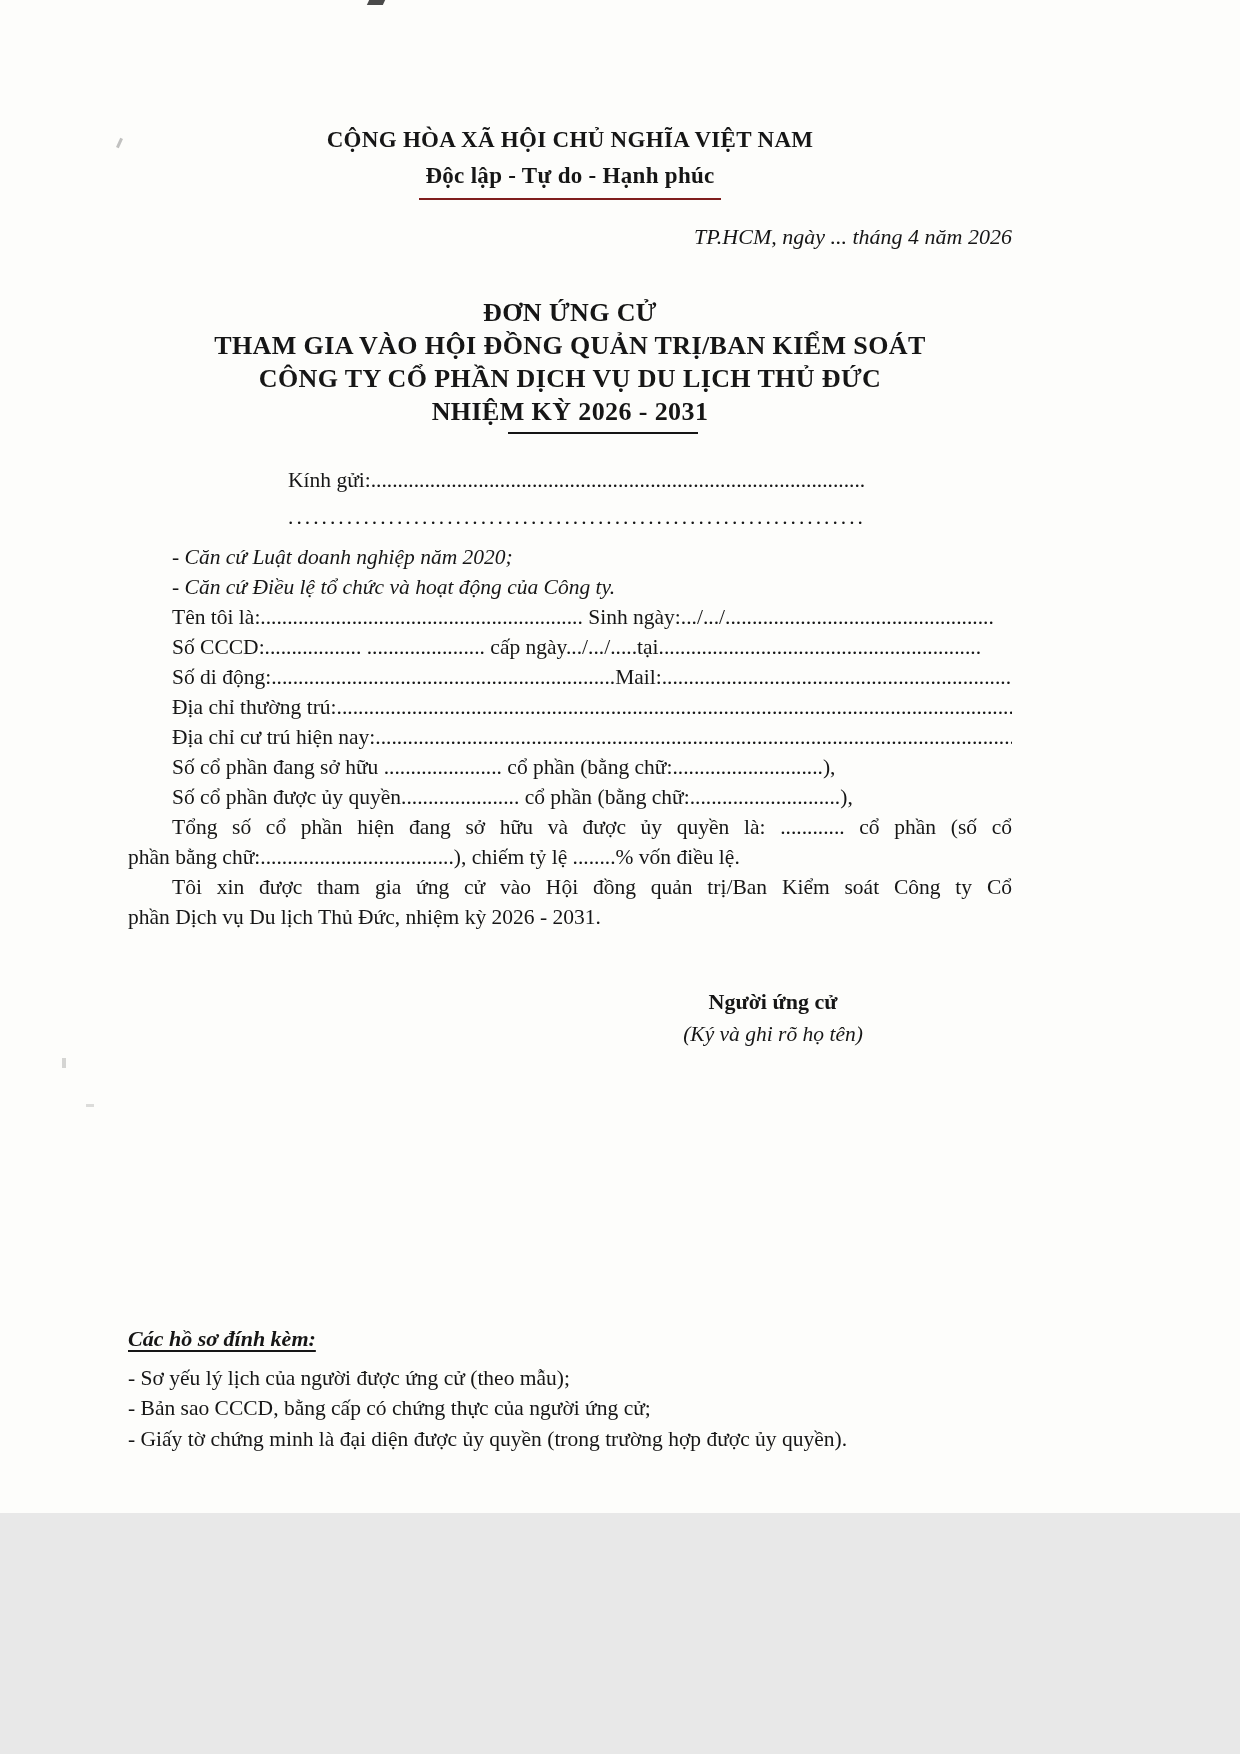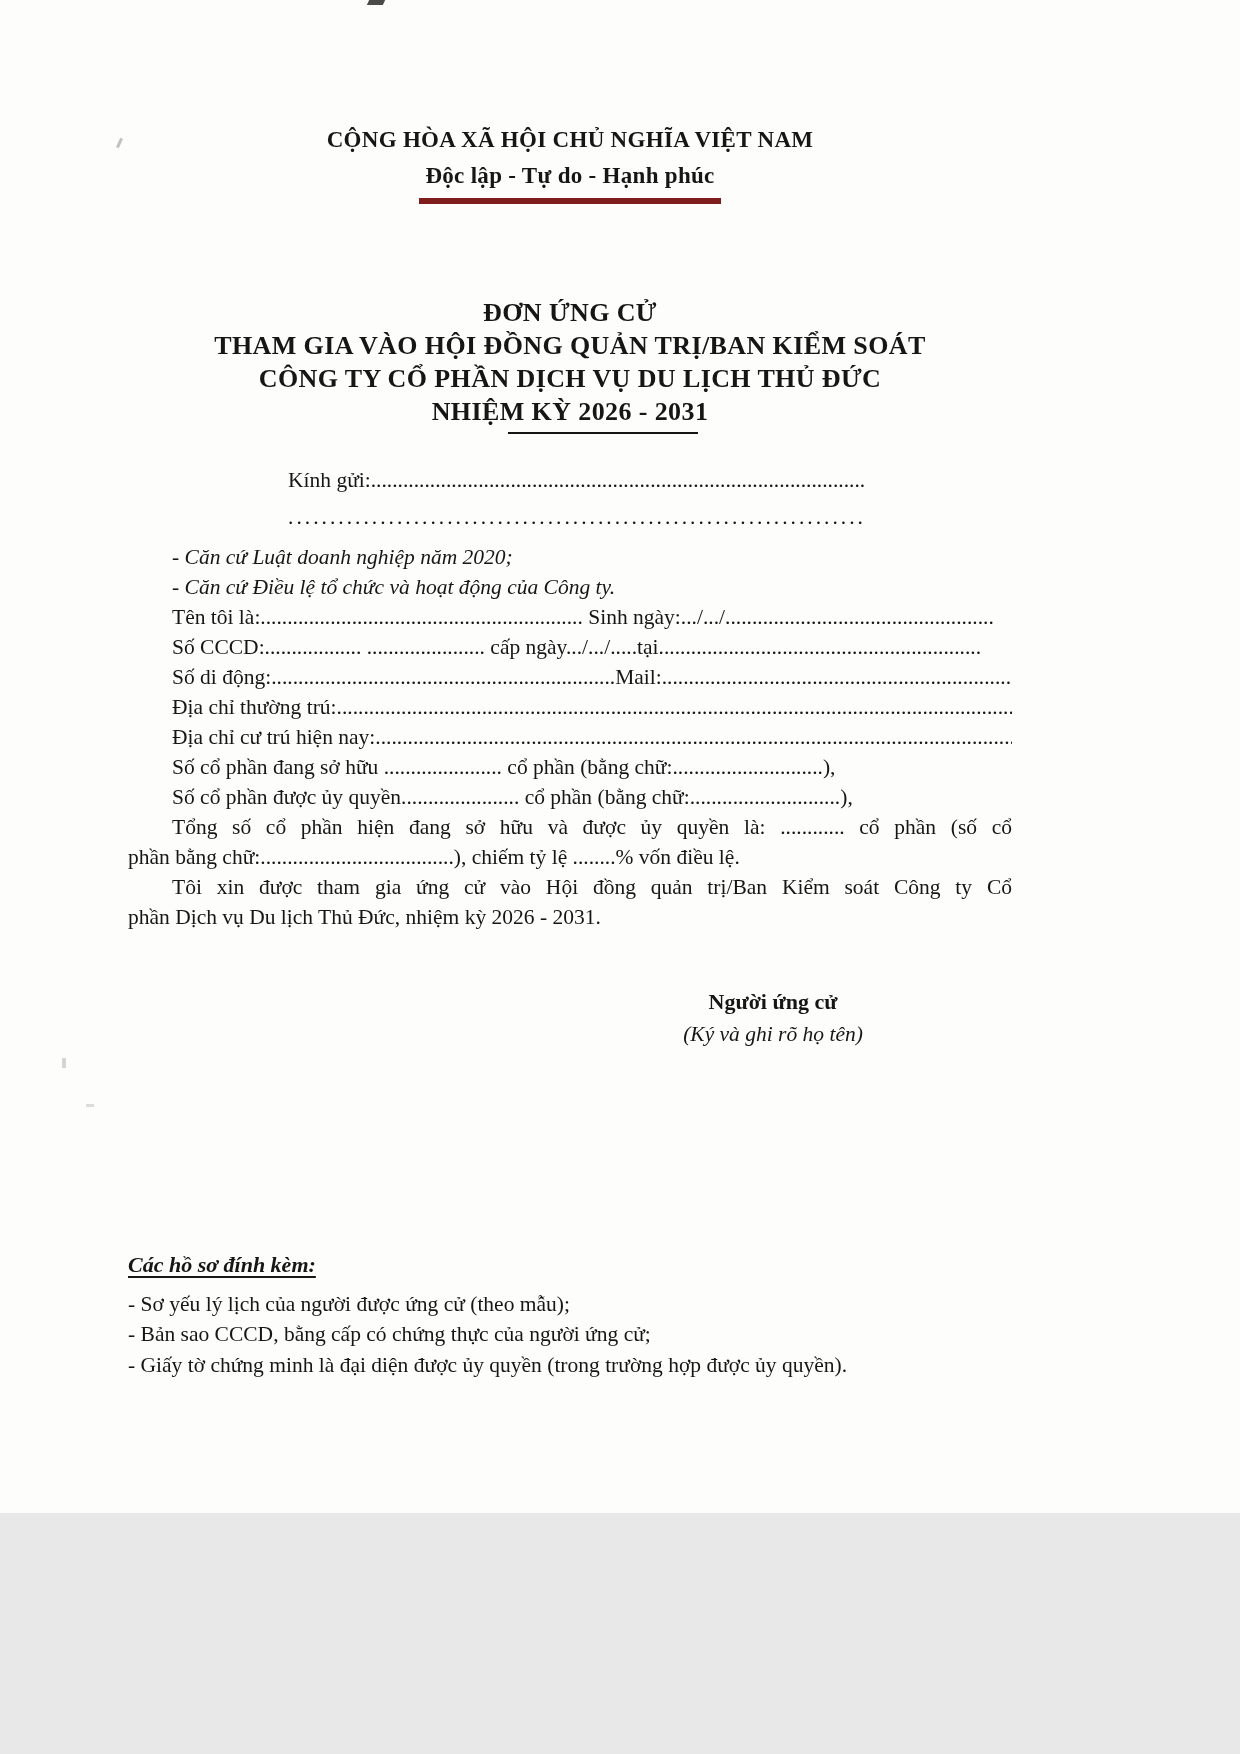--- a/index.html
+++ b/index.html
@@ -10,21 +10,21 @@
     background:#fdfdfb;
     color:#161616;
     font-family:"Liberation Serif","DejaVu Serif",serif;
     overflow:hidden;
   }
   .content{position:absolute;left:128px;top:0;width:884px;height:100%;}
 
   
   .nat-header{position:absolute;top:122px;left:0;width:100%;text-align:center;
     font-weight:bold;font-size:23px;line-height:36px;letter-spacing:.3px;}
-  .nat-header .motto{display:inline-block;border-bottom:6px solid #7f1d1d;padding:0 6px 4px 6px;text-align:center;}
+  .nat-header .motto{display:inline-block;border-bottom:2px solid #7f1d1d;padding:0 6px 4px 6px;text-align:center;}
 
   
   .dateline{position:absolute;top:224px;left:0;width:100%;text-align:right;
     font-style:italic;font-size:22px;}
 
   
   .titleblock{position:absolute;top:296px;left:0;width:100%;text-align:center;
     font-weight:bold;font-size:26px;line-height:33px;letter-spacing:.4px;}
   .title-underline{width:190px;border-top:2px solid #151515;height:0;
     margin:4px auto 0 calc(50% - 62px);}
@@ -43,21 +43,21 @@
   .i{font-style:italic;}
   .clip{white-space:nowrap;overflow:hidden;}
   .jl{text-align:justify;text-align-last:justify;}
 
   
   .signature{position:absolute;top:986px;left:495px;width:300px;text-align:center;line-height:32px;font-family:Liberation Serif, serif;}
   .sig-title{font-weight:bold;font-size:22px;}
   .sig-note{font-style:italic;font-size:21.5px;}
 
   
-  .attachments{position:absolute;top:1250px;left:0;width:884px;font-size:21.5px;line-height:30.5px;}
+  .attachments{position:absolute;top:1324px;left:0;width:884px;font-size:21.5px;line-height:30.5px;}
   .att-heading{font-weight:bold;font-style:italic;font-size:22px;
     text-decoration:underline;text-decoration-thickness:2px;text-underline-offset:4px;
     margin-bottom:8px;}
 
   
   .artifact{position:absolute;background:#2a2a2a;}
   .a1{top:0;left:368px;width:16px;height:5px;transform:skewX(-25deg);opacity:.85;}
   .a2{top:138px;left:118px;width:3px;height:10px;transform:rotate(25deg);opacity:.45;background:#777;}
   .a3{top:1058px;left:62px;width:4px;height:10px;opacity:.4;background:#999;}
   .a4{top:1104px;left:86px;width:8px;height:3px;opacity:.4;background:#aaa;}
@@ -72,20 +72,21 @@
   <div class="artifact a3"></div>
   <div class="artifact a4"></div>
 
   <div class="content">
 
     <div class="nat-header">
       <div>CỘNG HÒA XÃ HỘI CHỦ NGHĨA VIỆT NAM</div>
       <div><span class="motto">Độc lập - Tự do - Hạnh phúc</span></div>
     </div>
 
+    <div class="dateline">TP.HCM, ngày ... tháng 4 năm 2026</div>
 
     <div class="titleblock">
       <div>ĐƠN ỨNG CỬ</div>
       <div>THAM GIA VÀO HỘI ĐỒNG QUẢN TRỊ/BAN KIỂM SOÁT</div>
       <div>CÔNG TY CỔ PHẦN DỊCH VỤ DU LỊCH THỦ ĐỨC</div>
       <div>NHIỆM KỲ 2026 - 2031</div>
       <div class="title-underline"></div>
     </div>
 
     <div class="salutation">

